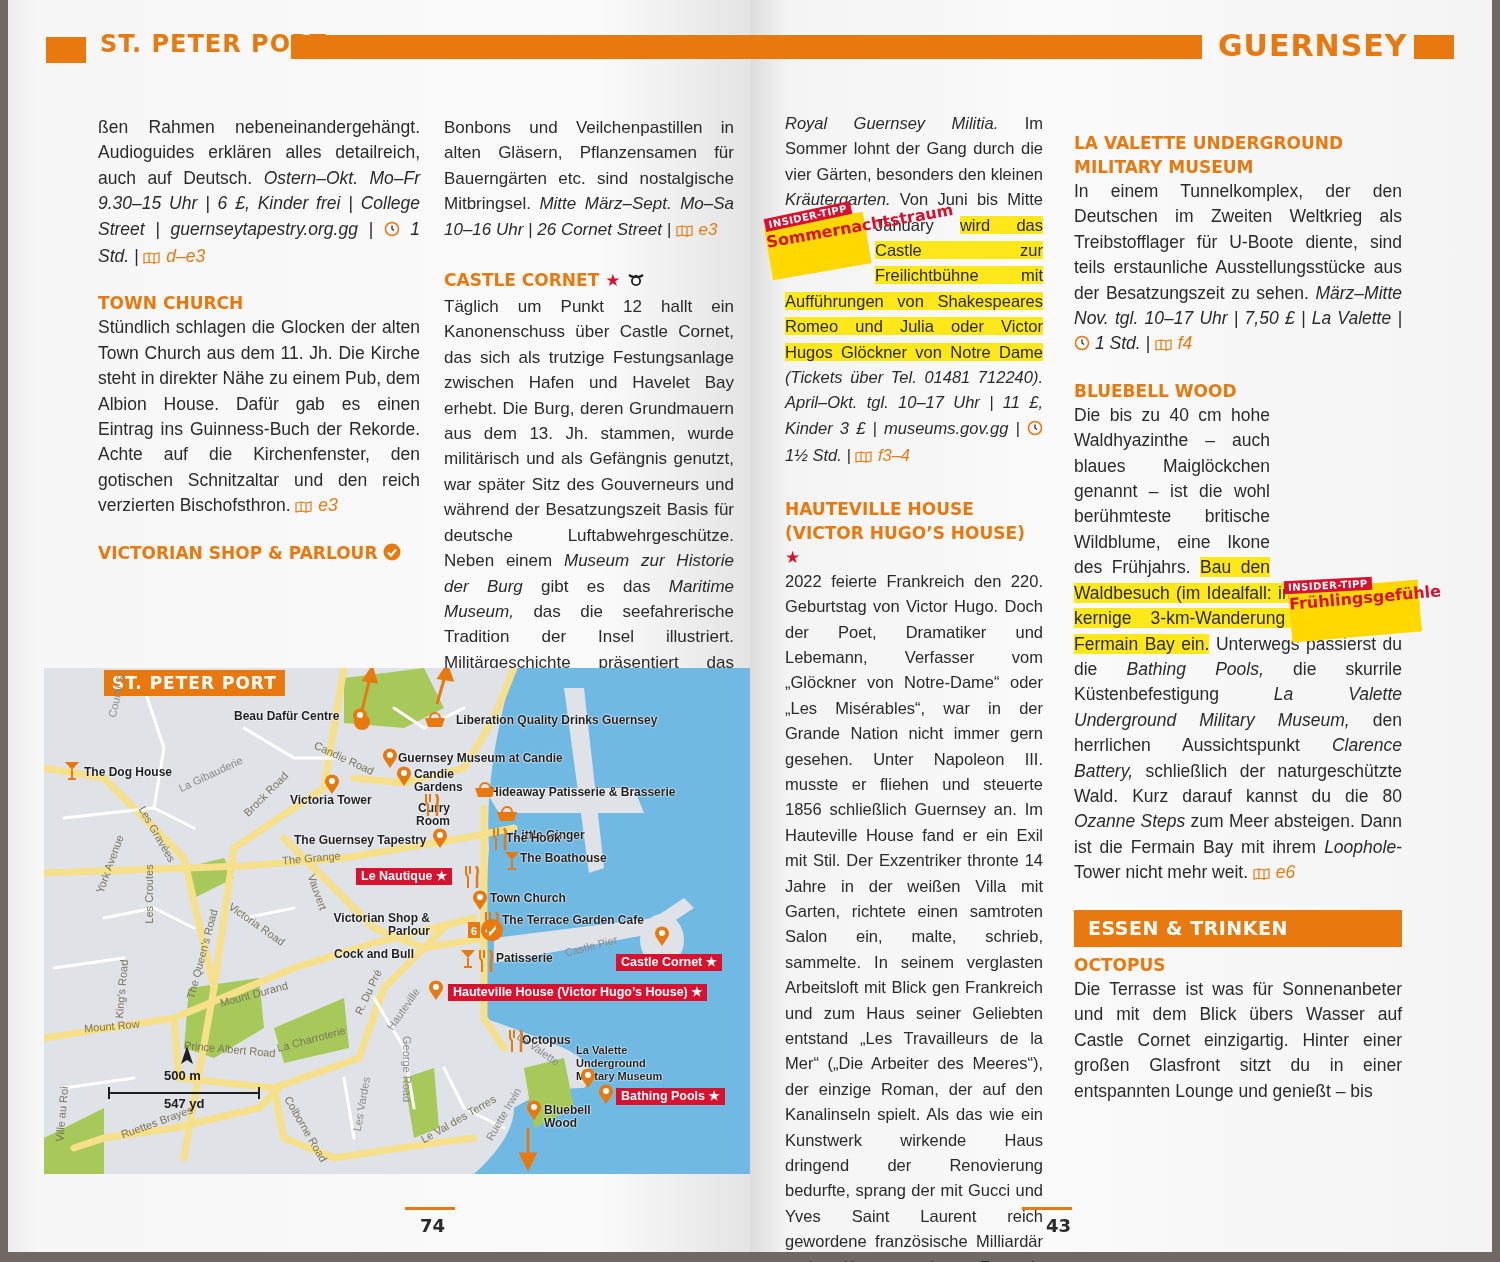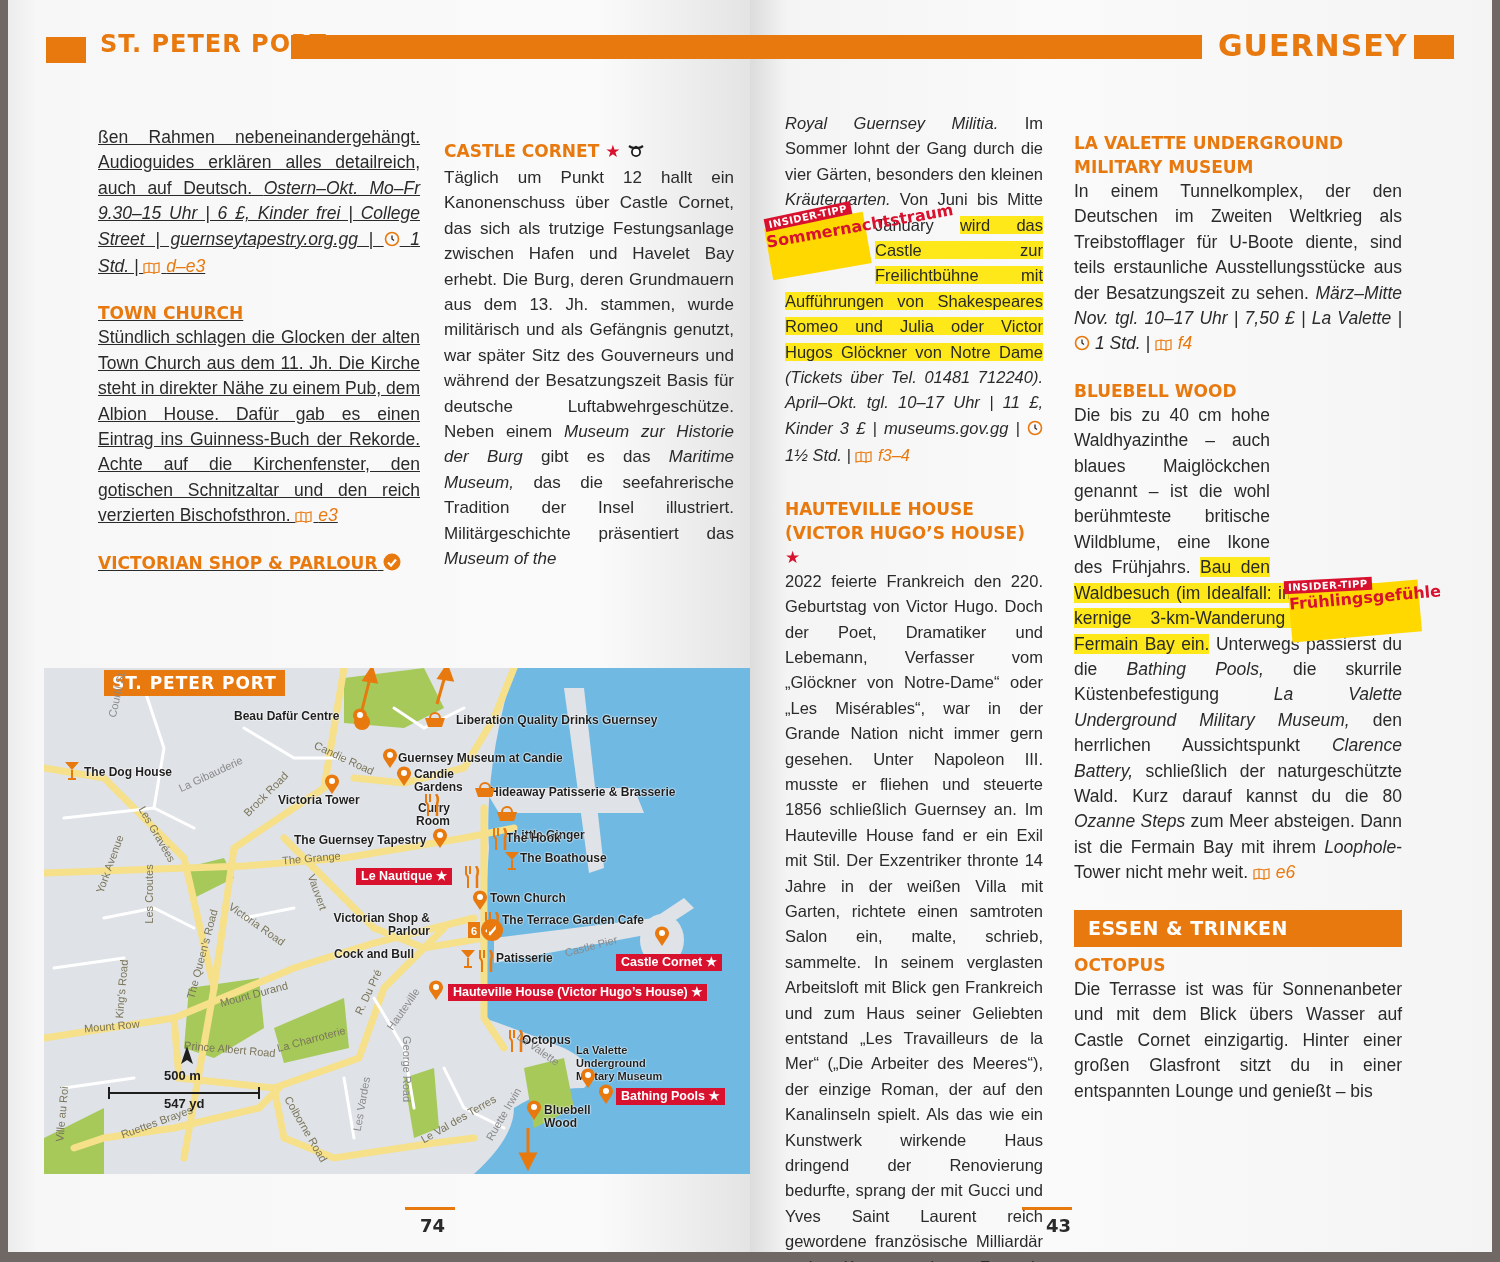--- a/index.html
+++ b/index.html
@@ -65,21 +65,21 @@
   .scale { position: absolute; font-weight: bold; font-size: 13px; color: #1e1e1e; }
 </style>
 </head>
 <body>
 
 <div class="page left">
   <div class="header-bar" style="left:38px; top:37px; width:40px;"></div>
   <div class="header-title" style="left:92px; font-size:24px;">ST. PETER PORT</div>
   <div class="header-bar" style="left:283px; top:35px; width:460px; height:24px;"></div>
 
-  <div class="col" style="left:90px; top:125px; width:322px;text-decoration:underline;">
+  <div class="col" style="left:90px; top:115px; width:322px;">
     <p>
       <span>ßen Rahmen nebeneinandergehängt. Audioguides erklären alles detailreich, auch auf Deutsch. </span><span class="it">Ostern–Okt. Mo–Fr 9.30–15 Uhr | 6 £, Kinder frei | College Street | guernseytapestry.org.gg | </span><span class="icon-inline"><svg width="16" height="16" viewBox="0 0 16 16">
             <circle cx="8" cy="8" r="6.5" fill="none" stroke="#e8790e" stroke-width="1.6"></circle>
             <path d="M8 4.5V8l2 1.5" fill="none" stroke="#2a2a2a" stroke-width="1.3"></path>
           </svg></span>
       <span class="it">1 Std. | </span><span class="icon-inline"><svg width="18" height="12" viewBox="0 0 18 12">
             <path d="M1 2l5-1 5 1 5-1v9l-5 1-5-1-5 1z M6 1v10 M11 2v10" fill="none" stroke="#e8790e" stroke-width="1.2"></path>
           </svg></span>
       <span class="ref">d–e3</span>
     </p>
@@ -93,20 +93,26 @@
     <div class="h">
       <span>VICTORIAN SHOP &amp; PARLOUR</span>
       <span class="icon-inline"><svg width="18" height="18" viewBox="0 0 18 18">
             <circle cx="9" cy="9" r="8.5" fill="#e8790e"></circle>
             <path d="M5 9.5l3 3 5-6" fill="none" stroke="#fff" stroke-width="2.2"></path>
           </svg></span>
     </div>
   </div>
 
   <div class="col narrow" style="left:436px; top:115px; width:290px; font-size:17px;">
+    <p>
+      <span>Bonbons und Veilchenpastillen in alten Gläsern, Pflanzensamen für Bauerngärten etc. sind nostalgische Mitbringsel. </span><span class="it">Mitte März–Sept. Mo–Sa 10–16 Uhr | 26 Cornet Street | </span><span class="icon-inline"><svg width="18" height="12" viewBox="0 0 18 12">
+            <path d="M1 2l5-1 5 1 5-1v9l-5 1-5-1-5 1z M6 1v10 M11 2v10" fill="none" stroke="#e8790e" stroke-width="1.2"></path>
+          </svg></span>
+      <span class="ref">e3</span>
+    </p>
     <div class="h" style="margin-top:24px;">
       <span>CASTLE CORNET</span>
       <span class="star">★</span>
       <span class="icon-inline"><svg width="20" height="16" viewBox="0 0 20 16">
             <circle cx="10" cy="9" r="5" fill="#1e1e1e"></circle>
             <circle cx="10" cy="9" r="3.2" fill="#fff"></circle>
             <path d="M3 3q4 3 7 1q3 2 7-1" fill="none" stroke="#1e1e1e" stroke-width="2.2"></path>
           </svg></span>
     </div>
     <p id="castle-cornet-p"><span>Täglich um Punkt 12 hallt ein Kanonenschuss über Castle Cornet, das sich als trutzige Festungsanlage zwischen Hafen und Havelet Bay erhebt. Die Burg, deren Grundmauern aus dem 13. Jh. stammen, wurde militärisch und als Gefängnis genutzt, war später Sitz des Gouverneurs und während der Besatzungszeit Basis für deutsche Luftabwehrgeschütze. Neben einem </span><span class="it">Museum zur Historie der Burg</span><span> gibt es das </span><span class="it">Maritime Museum,</span><span> das die seefahrerische Tradition der Insel illustriert. Militärgeschichte präsentiert das </span><span class="it">Museum of the</span></p>
@@ -209,21 +215,21 @@
             <circle cx="8" cy="7" r="3" fill="#fff"></circle>
           </svg>
         </div>
         <div class="poi" style="left: 370px; top: 100px; white-space: normal; width: 60px; text-align: left;">Candie Gardens</div>
         <div class="pin" style="left: 352px; top: 98px;">
           <svg width="16" height="20" viewBox="0 0 16 20">
             <path d="M8 20 L2 11 A7 7 0 1 1 14 11 Z" fill="#e8790e"></path>
             <circle cx="8" cy="7" r="3" fill="#fff"></circle>
           </svg>
         </div>
-        <div class="poi" style="left: 234px; top: 126px;">Victoria Tower</div>
+        <div class="poi" style="left: 246px; top: 126px;">Victoria Tower</div>
         <div class="pin" style="left: 280px; top: 106px;">
           <svg width="16" height="20" viewBox="0 0 16 20">
             <path d="M8 20 L2 11 A7 7 0 1 1 14 11 Z" fill="#e8790e"></path>
             <circle cx="8" cy="7" r="3" fill="#fff"></circle>
           </svg>
         </div>
         <div class="poi" style="left: 446px; top: 118px;">Hideaway Patisserie &amp; Brasserie</div>
         <div class="pin" style="left: 430px; top: 112px;">
           <svg width="22" height="18" viewBox="0 0 22 18">
             <path d="M6 8 A5 5 0 0 1 16 8" fill="none" stroke="#e8790e" stroke-width="2"></path>

